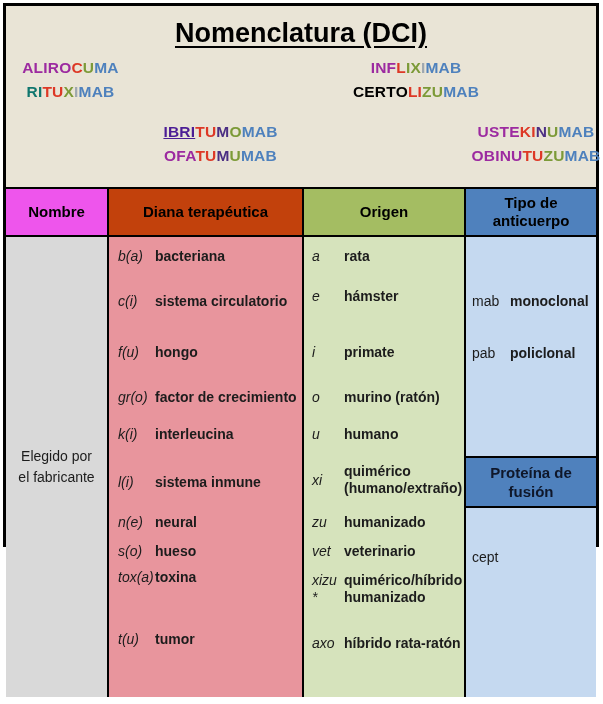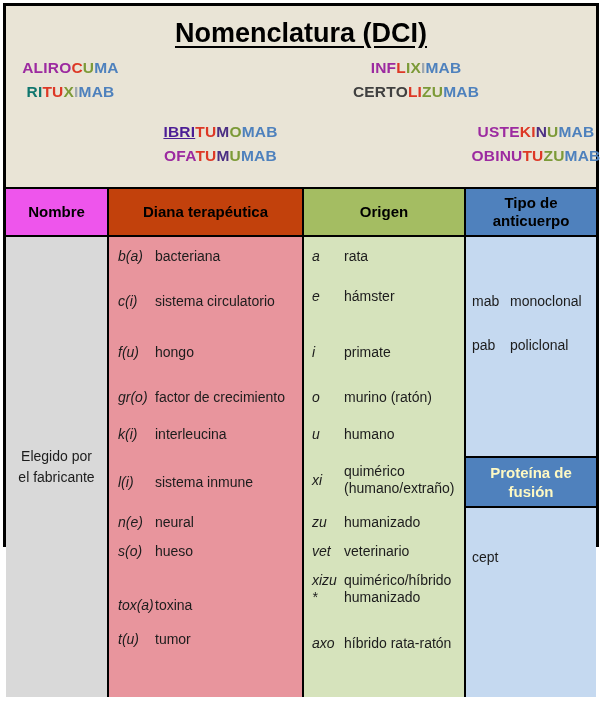--- a/index.html
+++ b/index.html
@@ -31,41 +31,41 @@
   .bcol:last-child{border-right:none;}
   .b-nombre{background:#d9d9d9;display:flex;align-items:center;justify-content:center;text-align:center;
             font-size:14px;line-height:21px;padding:0 8px;}
   .b-diana{background:#e8959d;}
   .b-origen{background:#d6e3bc;}
   .b-tipo{background:#c5d9f0;}
   .row{position:absolute;left:0;width:100%;display:flex;align-items:center;font-size:14px;line-height:17px;}
   .code{flex:0 0 46px;padding-left:9px;font-style:italic;}
   .code-o{flex:0 0 40px;padding-left:8px;font-style:italic;}
   .code-t{flex:0 0 44px;padding-left:6px;font-style:normal;}
-  .label{flex:1;padding-right:0;}
+  .label{flex:1;padding-right:0;font-weight:bold;}
   .fusion-band{position:absolute;left:0;width:100%;background:#4f81bd;border-top:2px solid #000;border-bottom:2px solid #000;
                display:flex;align-items:center;justify-content:center;text-align:center;font-weight:bold;font-size:15px;
-               line-height:19px;color:#fef9c3;}
+               line-height:19px;color:#0f172a;}
 </style>
 </head>
 <body>
 
 <div class="page">
   <div class="frame">
 
     <div class="top-section">
       <div class="title"><span>Nomenclatura (DCI)</span></div>
 
       <div class="drug-group g1">
         <div class="drug-line"><span style="color: rgb(156, 42, 160);">ALIRO</span><span style="color: rgb(221, 56, 38);">C</span><span style="color: rgb(124, 154, 56);">U</span><span style="color: rgb(78, 129, 189);">MA</span></div>
         <div class="drug-line"><span style="color: #0f766e;">RI</span><span style="color: rgb(221, 56, 38);">TU</span><span style="color: rgb(124, 154, 56);">X</span><span style="color: rgb(158, 167, 176);">I</span><span style="color: rgb(78, 129, 189);">MAB</span></div>
       </div>
       <div class="drug-group g2">
         <div class="drug-line"><span style="color: rgb(156, 42, 160);">INF</span><span style="color: rgb(221, 56, 38);">L</span><span style="color: rgb(124, 154, 56);">IX</span><span style="color: rgb(158, 167, 176);">I</span><span style="color: rgb(78, 129, 189);">MAB</span></div>
-        <div class="drug-line"><span style="color: #404040;">CERTO</span><span style="color: rgb(221, 56, 38);">LI</span><span style="color: rgb(124, 154, 56);">ZU</span><span style="color: rgb(78, 129, 189);">MAB</span></div>
+        <div class="drug-line"><span style="color: #000000;">CERTO</span><span style="color: rgb(221, 56, 38);">LI</span><span style="color: rgb(124, 154, 56);">ZU</span><span style="color: rgb(78, 129, 189);">MAB</span></div>
       </div>
       <div class="drug-group g3">
         <div class="drug-line"><span style="color: #4c1d95; text-decoration: underline;">IBRI</span><span style="color: rgb(221, 56, 38);">TU</span><span style="color: rgb(75, 46, 131);">M</span><span style="color: rgb(124, 154, 56);">O</span><span style="color: rgb(78, 129, 189);">MAB</span></div>
         <div class="drug-line"><span style="color: rgb(156, 42, 160);">OFA</span><span style="color: rgb(221, 56, 38);">TU</span><span style="color: rgb(75, 46, 131);">M</span><span style="color: rgb(124, 154, 56);">U</span><span style="color: rgb(78, 129, 189);">MAB</span></div>
       </div>
       <div class="drug-group g4">
         <div class="drug-line"><span style="color: rgb(156, 42, 160);">USTE</span><span style="color: rgb(221, 56, 38);">KI</span><span style="color: rgb(75, 46, 131);">N</span><span style="color: rgb(124, 154, 56);">U</span><span style="color: rgb(78, 129, 189);">MAB</span></div>
         <div class="drug-line"><span style="color: rgb(156, 42, 160);">OBINU</span><span style="color: rgb(221, 56, 38);">TU</span><span style="color: rgb(124, 154, 56);">ZU</span><span style="color: rgb(78, 129, 189);">MAB</span></div>
       </div>
     </div>
@@ -106,21 +106,21 @@
             <span class="label">sistema inmune</span>
           </div>
         <div class="row" style="top:277px">
             <span class="code">n(e)</span>
             <span class="label">neural</span>
           </div>
         <div class="row" style="top:306px">
             <span class="code">s(o)</span>
             <span class="label">hueso</span>
           </div>
-        <div class="row" style="top:360px">
+        <div class="row" style="top:332px">
             <span class="code">tox(a)</span>
             <span class="label">toxina</span>
           </div>
         <div class="row" style="top:394px">
             <span class="code">t(u)</span>
             <span class="label">tumor</span>
           </div>
       </div>
 
       <div class="bcol b-origen">
@@ -164,21 +164,21 @@
             <span class="code-o">axo</span>
             <span class="label">híbrido rata-ratón</span>
           </div>
       </div>
 
       <div class="bcol b-tipo">
         <div class="row" style="top:56px">
             <span class="code-t">mab</span>
             <span class="label">monoclonal</span>
           </div>
-        <div class="row" style="top:100px">
+        <div class="row" style="top:108px">
             <span class="code-t">pab</span>
             <span class="label">policlonal</span>
           </div>
         <div class="fusion-band" style="top:219px;height:52px">Proteína de fusión</div>
         <div class="row" style="top:312px">
             <span class="code-t">cept</span>
           </div>
       </div>
     </div>
 

